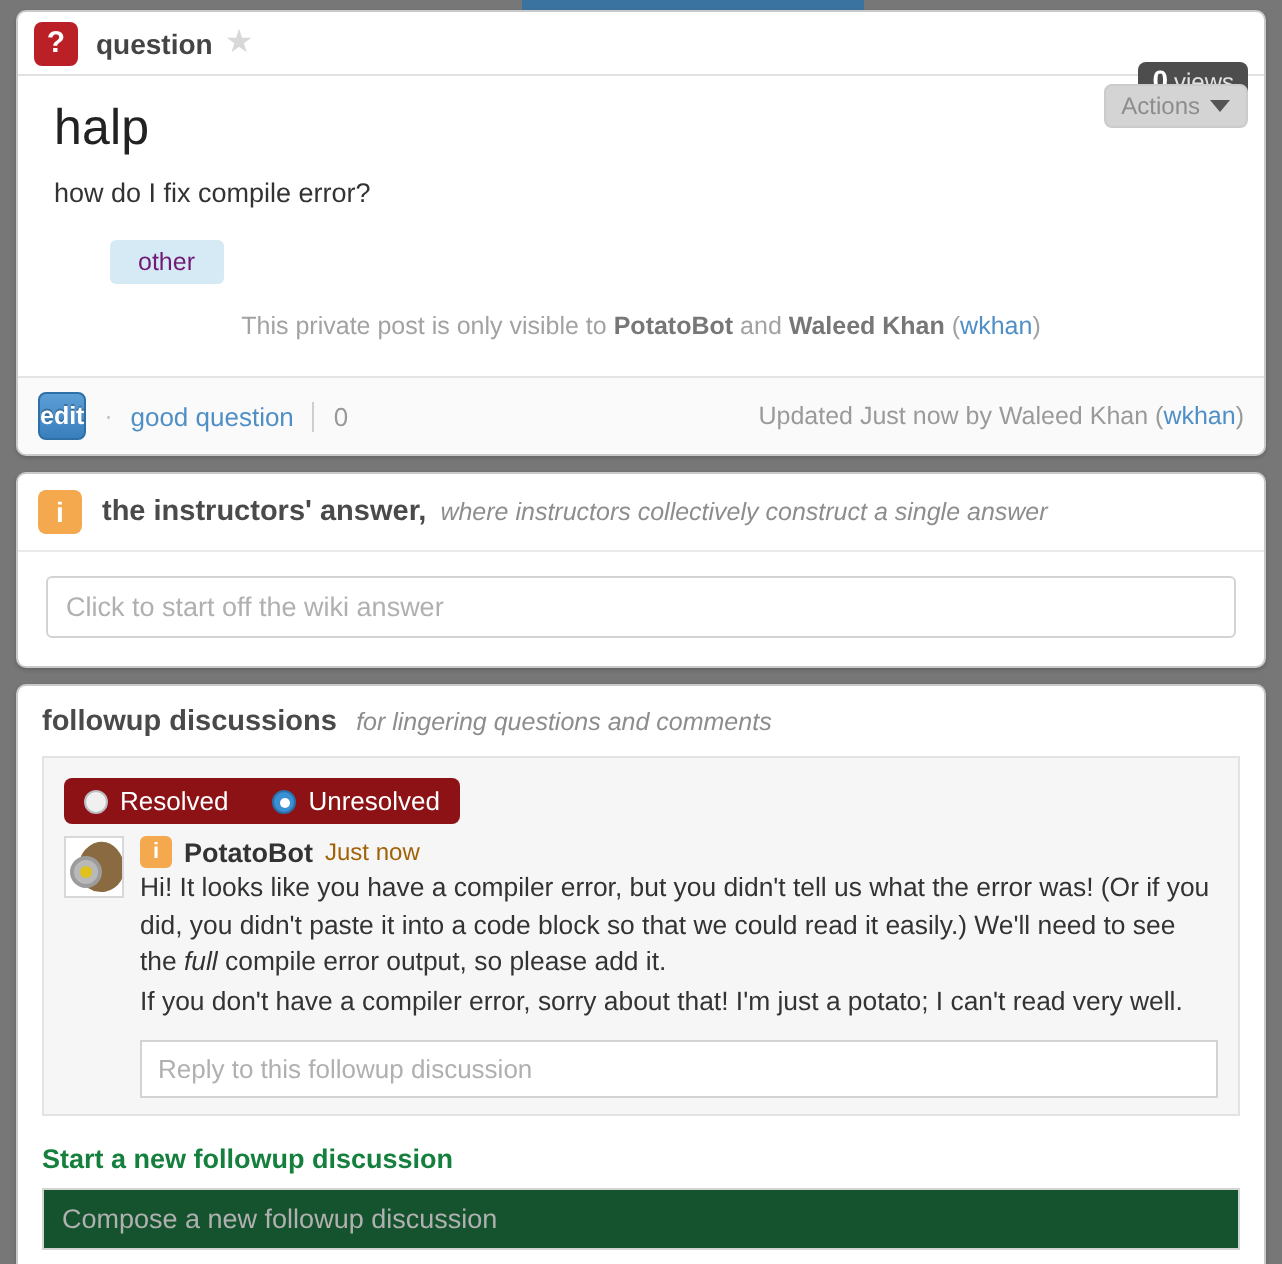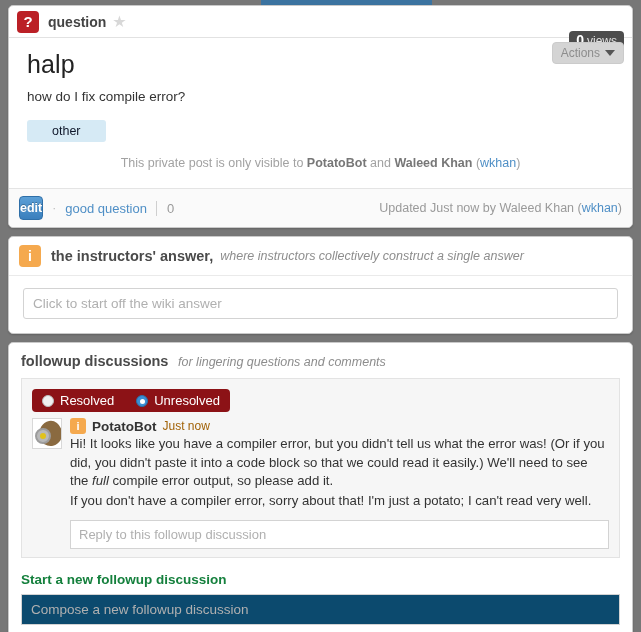--- a/index.html
+++ b/index.html
@@ -69,22 +69,22 @@
     width:0;height:0;border-left:5px solid transparent;border-right:5px solid transparent;
     border-top:6px solid #555; display:inline-block;
   }
 
   
   .q-body { padding: 12px 18px 4px 18px; }
   .q-title { font-size: 25px; font-weight: normal; color:#222; margin: 0 0 10px 0; letter-spacing:.1px;}
   .q-text { font-size: 13.5px; color:#333; margin: 0 0 16px 0; }
   .tagrow { padding: 0 0 14px 0; }
   .tag {
-    display:inline-block; background:#d6eaf5; color:#0f172a;
-    border-radius:3px; padding:4px 25px; font-size:12.5px;
+    display:inline-block; background:#d6eaf5; color:#701a75;
+    border-radius:3px; padding:4px 14px; font-size:12.5px;margin-left:28px;
   }
   .private-note {
     text-align:center; color:#a2a2a2; font-size:12.5px;
     padding: 0 0 14px 0;
   }
   .private-note b { color:#777; font-weight:bold; }
   .private-note a { color:#4f8fc6; text-decoration:none; }
 
   
   .q-foot {
@@ -176,21 +176,21 @@
   .msg-text { font-size:13.2px; color:#333; line-height:1.42; margin:1px 0 0 0; }
   .msg-text i { font-style:italic; }
   .reply-box {
     margin-top:9px;
     border:1px solid #d3d3d3; background:#fff;
     color:#b0b0b0; font-size:13px; padding:6px 8px;
   }
   .newfu-label { font-weight:bold; font-size:13.5px; color:#15803d; padding: 14px 12px 7px 12px;}
   .newfu-box {
     margin: 0 12px 14px 12px;
-    border:1px solid #d3d3d3; background:#0c4a6e;
+    border:1px solid #d3d3d3; background:#14532d;
     color:#b0b0b0; font-size:13.5px; padding:7px 9px;
   }
 </style>
 </head>
 <body>
 
 <div class="topbar"></div>
 
 <div class="page">
 

